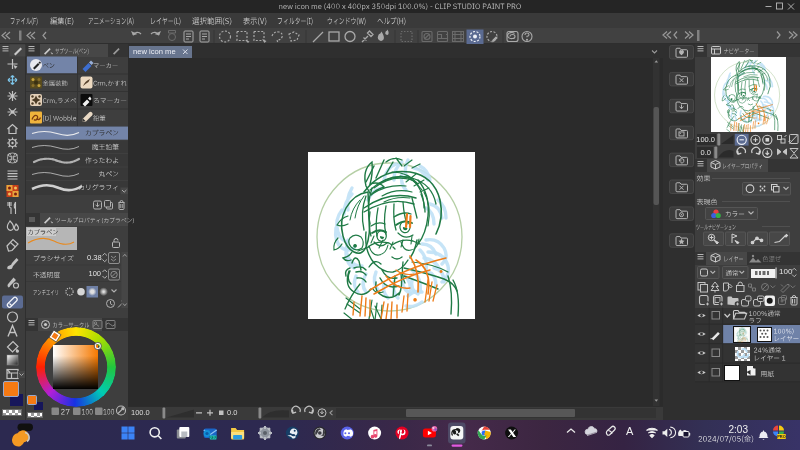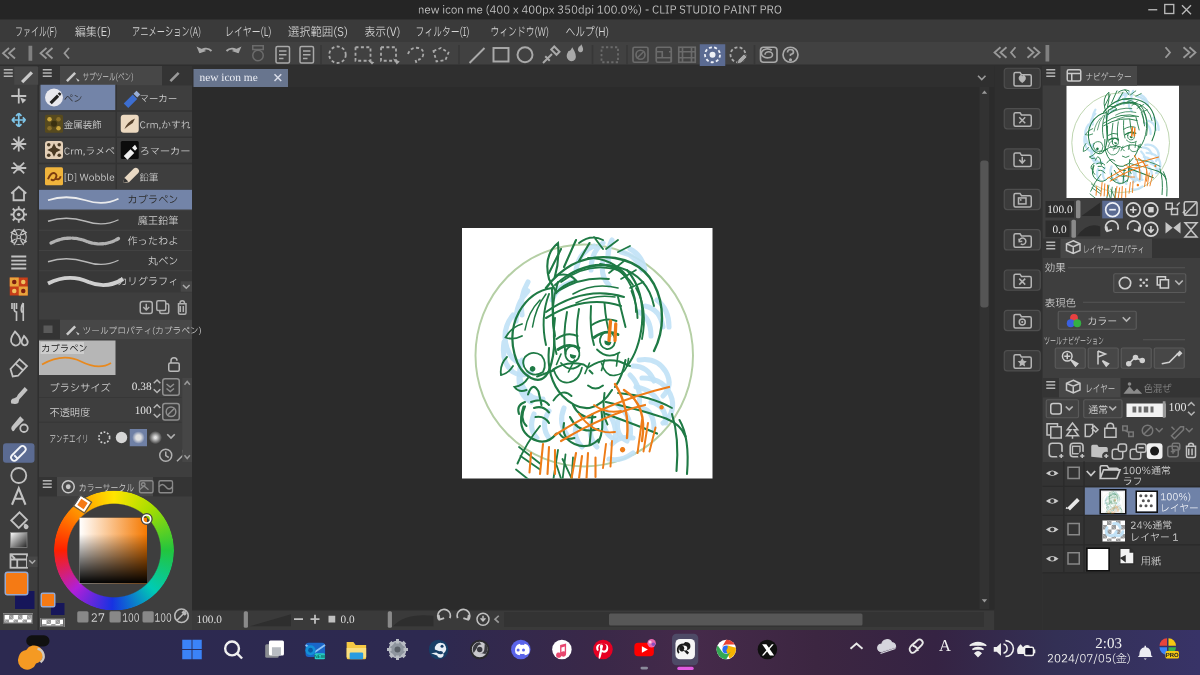--- a/index.html
+++ b/index.html
@@ -1,12 +1,12 @@
 <!DOCTYPE html>
-<html><head><meta charset="utf-8"><style>*{margin:0;padding:0;box-sizing:border-box}html,body{width:800px;height:450px;overflow:hidden;background:#2b2b2b}.abs{position:absolute}.lat{font-family:Liberation Serif, serif;line-height:1.1;white-space:nowrap}</style></head><body>
+<html><head><meta charset="utf-8"><style>*{margin:0;padding:0;box-sizing:border-box}html,body{width:800px;height:450px;overflow:hidden;background:#2b2b2b}.abs{position:absolute}.lat{font-family:Liberation Sans, sans-serif;line-height:1.1;white-space:nowrap}</style></head><body>
 <div class="abs" style="left:0;top:0;width:800px;height:450px">
     <div class="abs" style="left:0;top:0;width:800px;height:13px;background:#252525"></div>
     <div class="abs" style="left:0;top:13px;width:800px;height:15px;background:#3a3a3a"></div>
     <div class="abs" style="left:0;top:28px;width:800px;height:16px;background:#414141;border-bottom:1px solid #2e2e2e"></div>
     <div class="abs" style="left:0;top:44px;width:128px;height:376px;background:#3e3e3e"></div>
     <div class="abs" style="left:0;top:44px;width:26px;height:376px;background:#3d3d3d;border-right:1px solid #2f2f2f"></div>
     <div class="abs" style="left:128px;top:44px;width:535px;height:14px;background:#2f2f2f"></div>
     <div class="abs" style="left:129px;top:46px;width:63px;height:12px;background:#68758e"></div>
     <div class="abs" style="left:128px;top:58px;width:535px;height:348px;background:#2b2b2b"></div>
     <div class="abs" style="left:128px;top:406px;width:535px;height:14px;background:#3a3a3a;border-top:1px solid #2c2c2c"></div>

